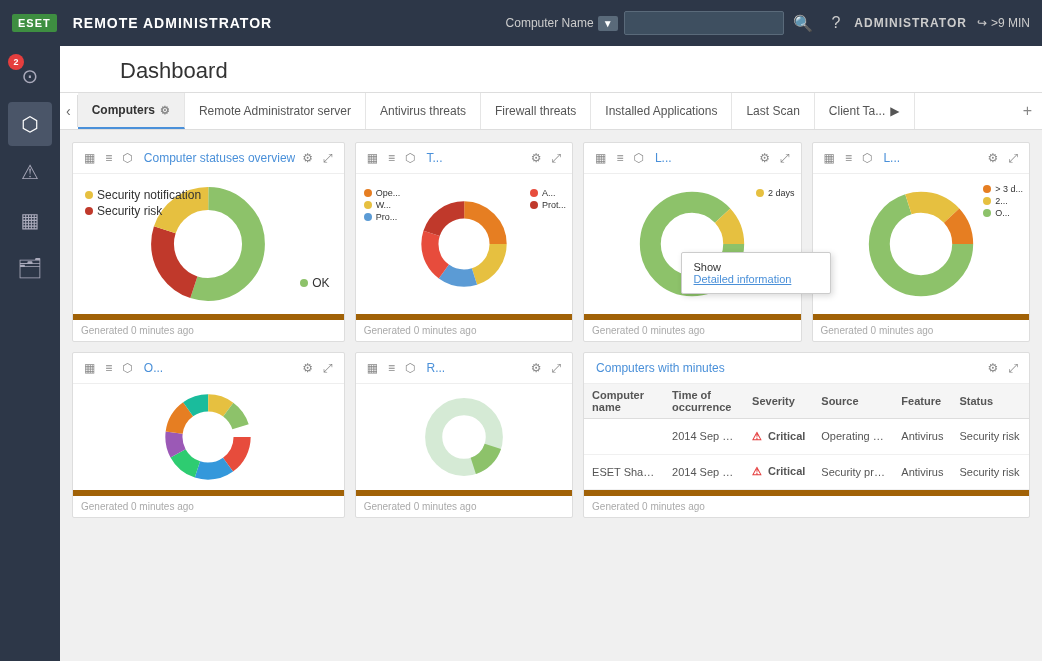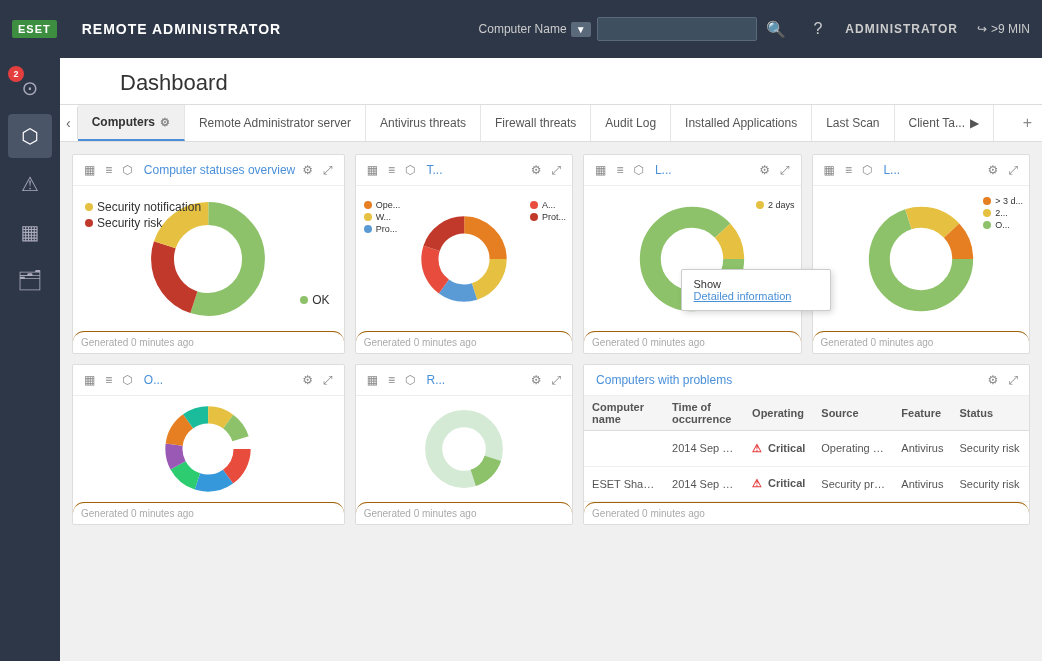--- a/index.html
+++ b/index.html
@@ -1,26 +1,26 @@
 <!DOCTYPE html>
 <html><head>
   <meta charset="utf-8">
   <style>
     * { box-sizing: border-box; margin: 0; padding: 0; }
     body { font-family: 'Segoe UI', Arial, sans-serif; background: #f0f0f0; font-size: 12px; color: #333; overflow: hidden; }
 
     
     .navbar {
       background: #2d3748;
-      height: 58px;
+      height: 46px;
       display: flex;
       align-items: center;
       padding: 0 12px;
       color: #fff;
-      gap: 19px;
+      gap: 10px;
     }
     .navbar-logo {
       background: #3e8e41;
       color: #fff;
       font-weight: bold;
       font-size: 11px;
       padding: 3px 6px;
       border-radius: 2px;
       margin-right: 6px;
       letter-spacing: 1px;
@@ -253,22 +253,21 @@
       align-items: center;
       justify-content: center;
       padding: 8px;
       position: relative;
     }
 
     .card-footer {
       padding: 5px 8px;
       font-size: 10px;
       color: #aaa;
-      border-top: 1px solid #a16207;
-      border-radius: 11px;
+      border-top: 6px solid #a16207;
     }
     .legend-item {
       display: flex;
       align-items: center;
       gap: 4px;
       margin-bottom: 2px;
       white-space: nowrap;
     }
     .legend-dot {
       width: 8px;
@@ -403,23 +402,20 @@
       <div class="tab">
         <span>Remote Administrator server</span>
       </div>
       <div class="tab">
         <span>Antivirus threats</span>
       </div>
       <div class="tab">
         <span>Firewall threats</span>
       </div>
       <div class="tab">
-        <span>Audit Log</span>
-      </div>
-      <div class="tab">
         <span>Installed Applications</span>
       </div>
       <div class="tab">
         <span>Last Scan</span>
       </div>
       <div class="tab">
         <span>Client Ta...</span>
         <span>▶</span>
       </div>
       <div class="tab-add">+</div>
@@ -623,32 +619,32 @@
             <circle cx="21" cy="21" r="15.92" fill="none" stroke="#d5ead5" stroke-width="9" stroke-dasharray="100 0"></circle>
             <circle cx="21" cy="21" r="15.92" fill="none" stroke="#8dc26a" stroke-width="9" stroke-dasharray="15 85" stroke-dashoffset="-5"></circle>
             <circle cx="21" cy="21" r="9" fill="white"></circle>
           </svg>
         </div>
         <div class="card-footer">Generated 0 minutes ago</div>
       </div>
 
       <div class="card problems-card">
         <div class="card-header">
-          <span class="card-title">Computers with problems</span>
+          <span class="card-title">Computers with minutes</span>
           <span class="card-action">⚙</span>
           <span class="card-action">⤢</span>
         </div>
         <div style="flex:1; display:flex; flex-direction:column; overflow:hidden;">
           <div class="problems-table-container">
             <table class="problems-table">
               <thead>
                 <tr>
                   <th>Computer name</th>
                   <th>Time of occurrence</th>
-                  <th>Operating</th>
+                  <th>Severity</th>
                   <th>Source</th>
                   <th>Feature</th>
                   <th>Status</th>
                   <th>Problem</th>
                 </tr>
               </thead>
               <tbody>
                 <tr>
                   <td style="max-width:70px;color:#bbb;"></td>
                   <td>2014 Sep 26...</td>

